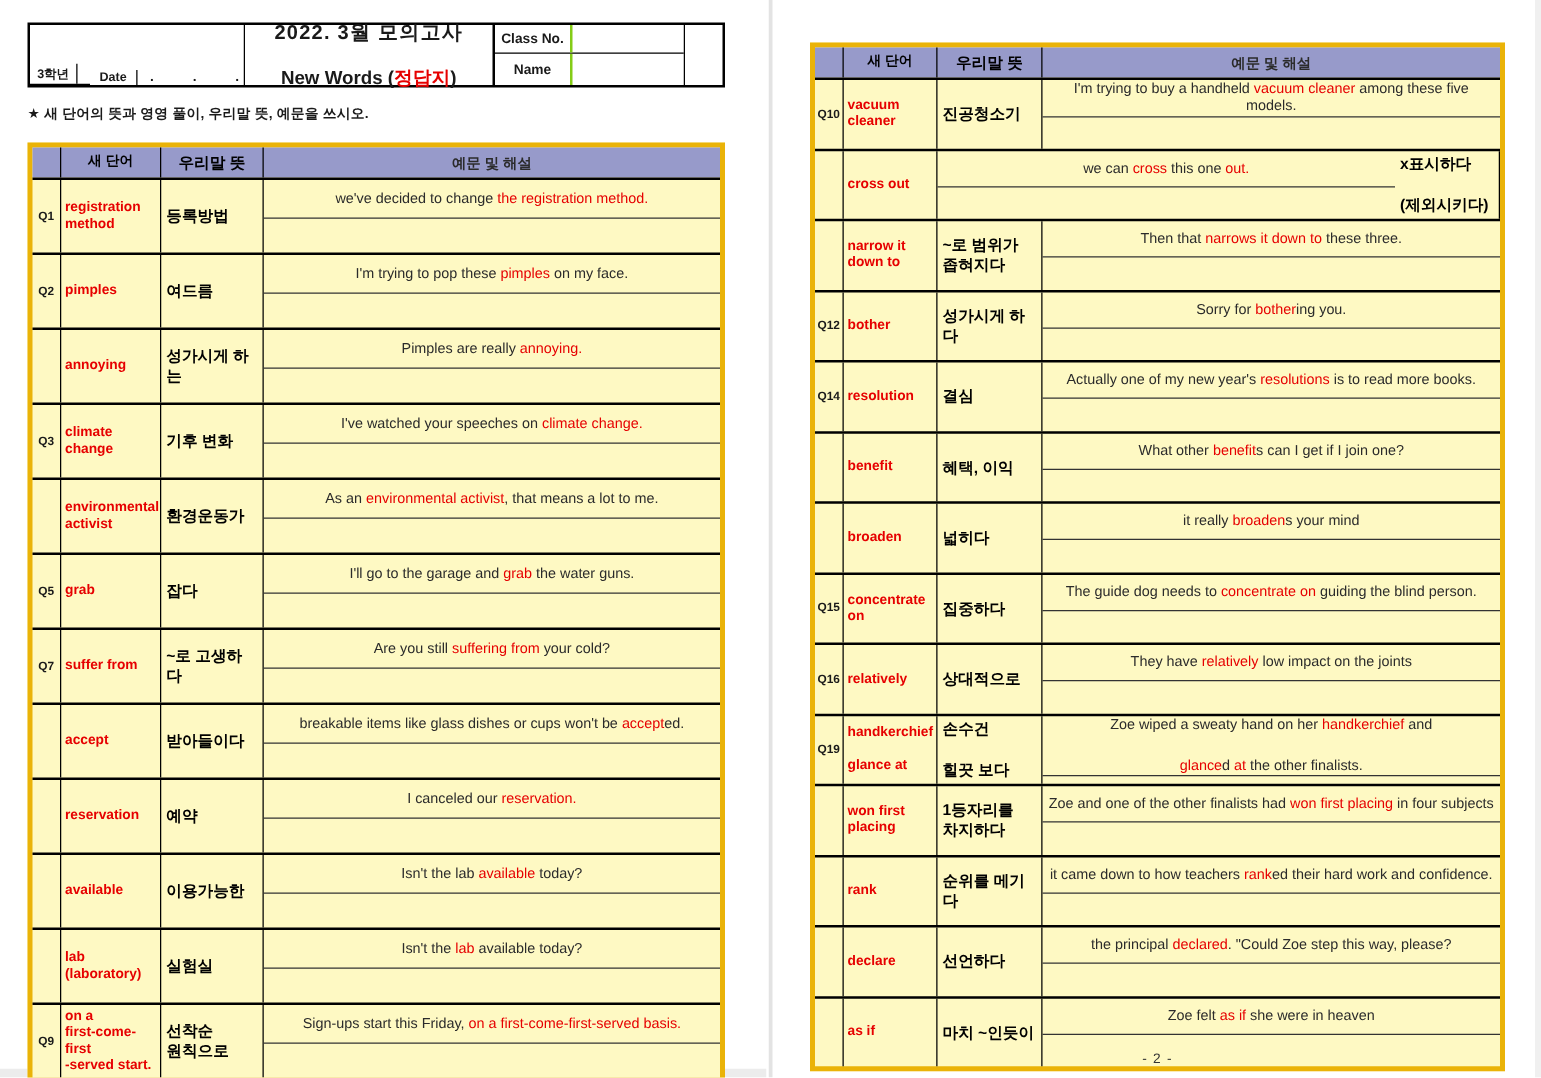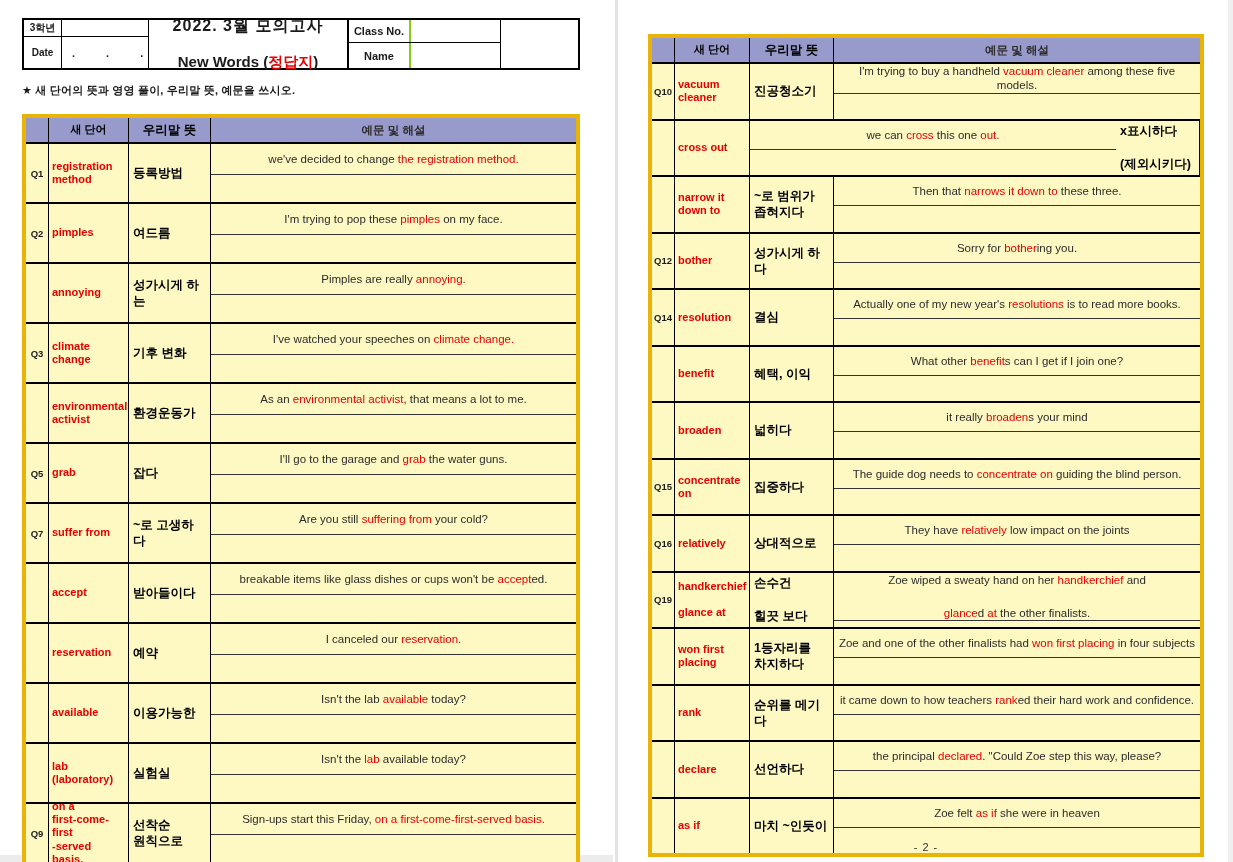--- a/index.html
+++ b/index.html
@@ -14,21 +14,21 @@
   .page-divider{position:absolute;left:615px;top:0;width:3px;height:862px;background:#e3e3e3;}
   .edge-bottom{position:absolute;left:0;top:855px;width:613px;height:7px;background:#ececec;}
   .edge-right{position:absolute;left:1228px;top:0;width:5px;height:862px;background:#f0f0f0;}
 
   .page{position:absolute;}
   .page-left{left:22px;top:18px;width:558px;}
   .page-right{left:648px;top:28px;width:556px;}
 
   
   .hbox{display:flex;border:2px solid #000;height:52px;box-sizing:border-box;background:#fff;}
-  .hA{width:125px;display:flex;flex-direction:column;border-right:1px solid #000;box-sizing:border-box;}
+  .hA{width:172px;display:flex;flex-direction:row;border-right:1px solid #000;box-sizing:border-box;align-items:flex-end;}
   .hA-r1{height:16px;display:flex;border-bottom:1px solid #000;}
   .hA-r2{flex:1;display:flex;}
   .hA-lab{width:38px;border-right:1px solid #000;display:flex;align-items:center;justify-content:center;
           font-weight:bold;font-size:10px;box-sizing:border-box;}
   .hA-val{flex:1;display:flex;align-items:center;padding-left:10px;font-weight:bold;font-size:11px;}
   .dots{word-spacing:26px;letter-spacing:1px;}
   .hB{width:200px;border-right:2px solid #000;box-sizing:border-box;display:flex;flex-direction:column;
       align-items:center;justify-content:center;gap:16px;}
   .title1{font-weight:bold;font-size:16px;letter-spacing:1px;}
   .title2{font-weight:bold;font-size:15px;}
@@ -240,21 +240,21 @@
             <div class="ex-top">
               <div class="ex-line"><span>Isn't the </span><span class="red">lab</span><span> available today?</span></div>
             </div>
             <div class="ex-bot"></div>
           </div>
         </div>
         <div class="trow">
           <div class="cell c-q">Q9</div>
           <div class="cell c-w">on a
 first-come-first
--served basis.</div>
+-served start.</div>
           <div class="cell c-m">선착순
 원칙으로</div>
           <div class="cell c-e">
             <div class="ex-top">
               <div class="ex-line"><span>Sign-ups start this Friday, </span><span class="red">on a first-come-first-served basis.</span></div>
             </div>
             <div class="ex-bot"></div>
           </div>
         </div>
       </div>

